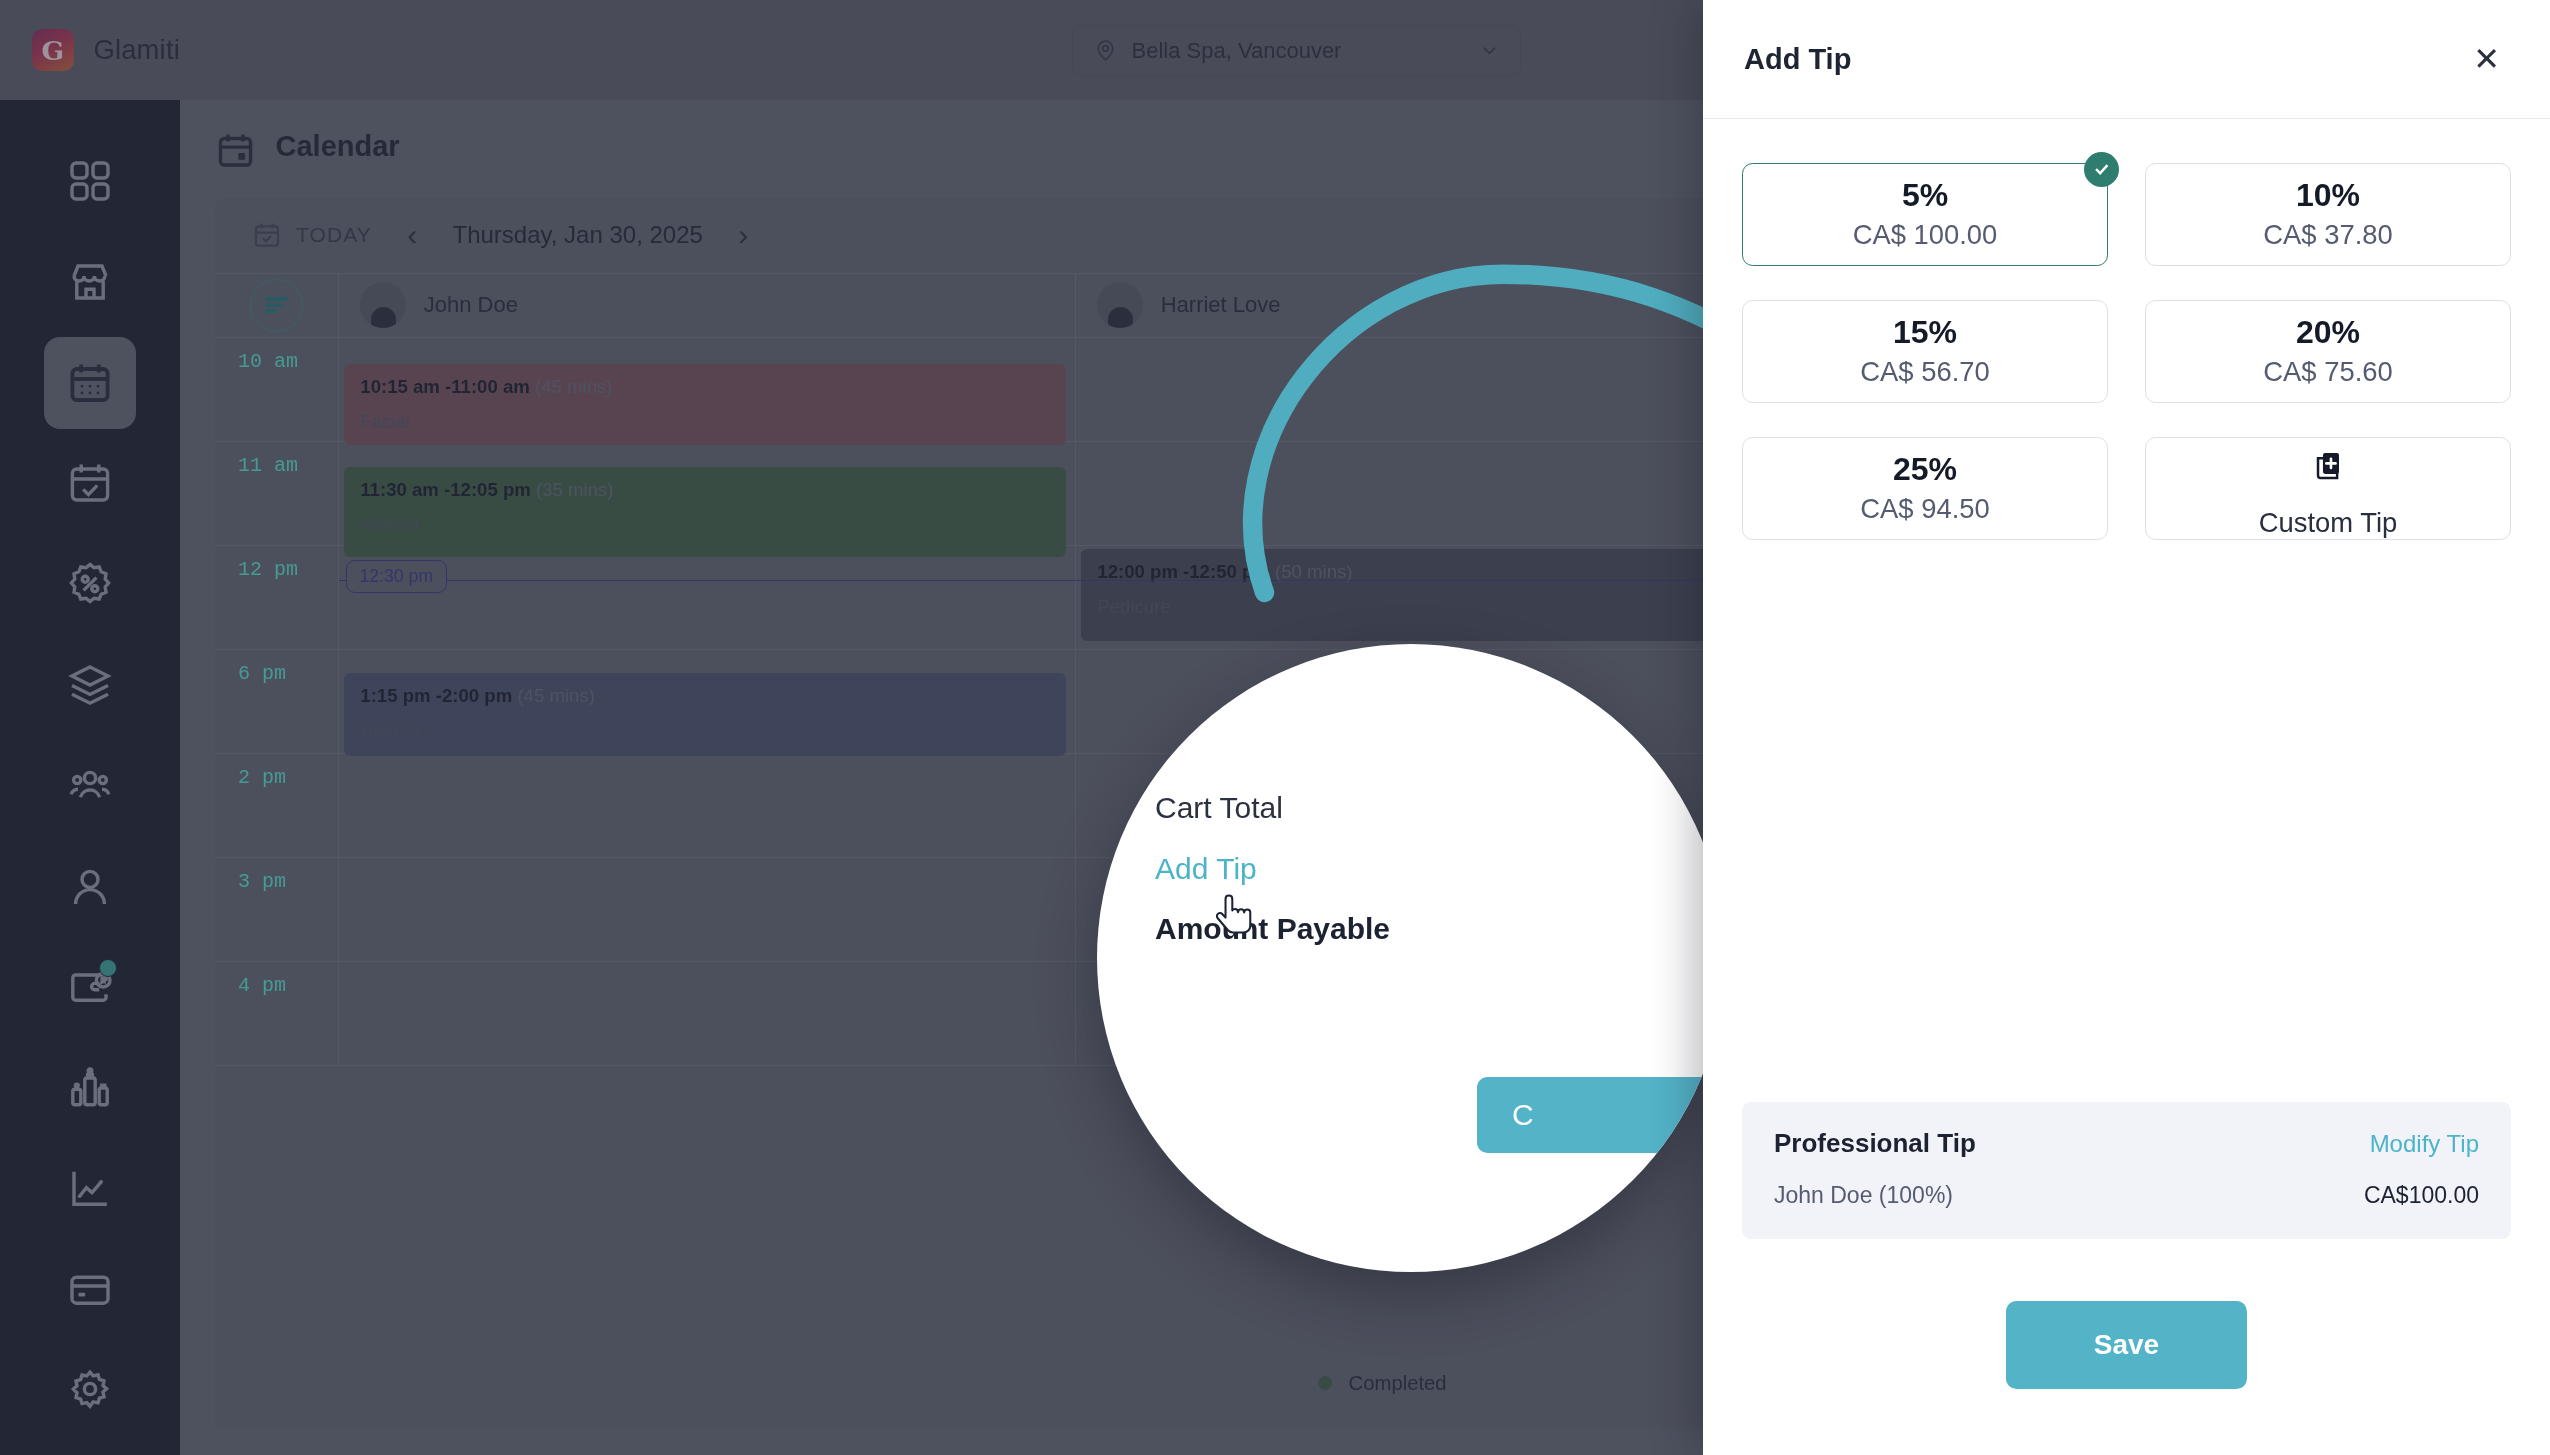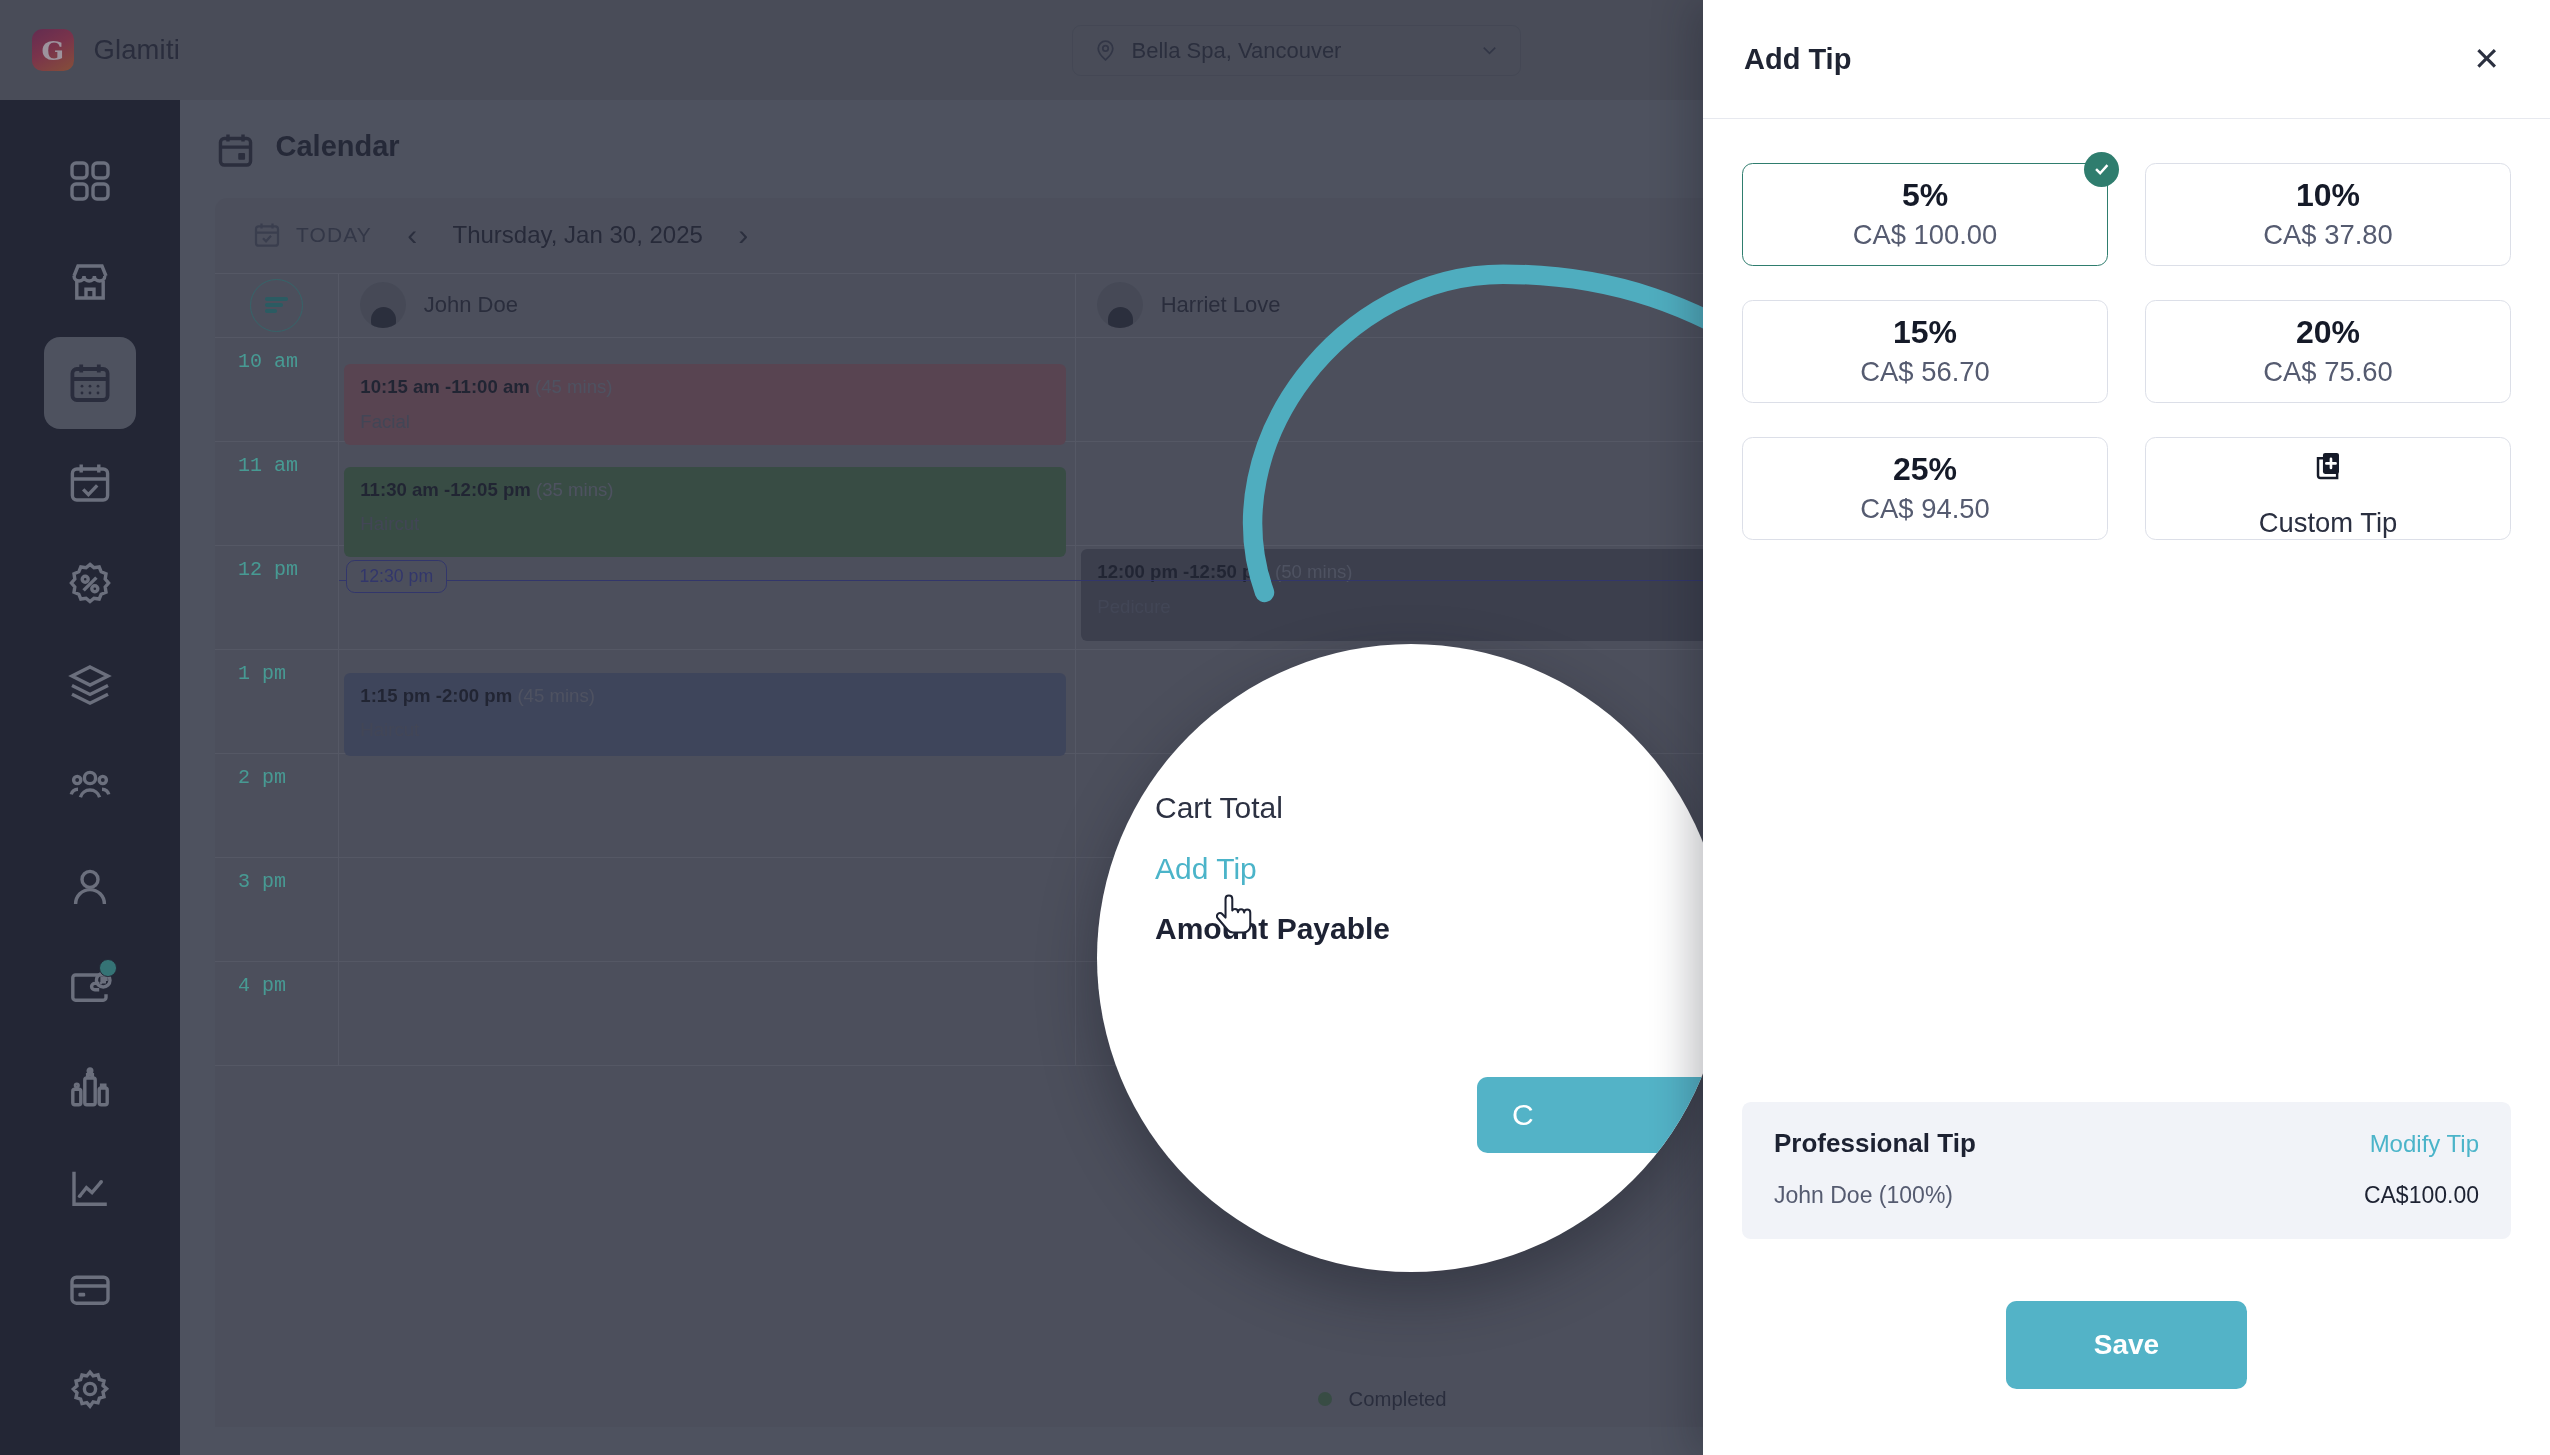--- a/index.html
+++ b/index.html
@@ -142,21 +142,21 @@
     position:absolute; left:124px; right:0; height:0;
     border-top:1.8px solid #3a3f8f; z-index:3;
   }
   .now-pill {
     position:absolute; left:7px; top:-21px;
     border:1.3px solid #3a3f8f; border-radius:8.8px;
     padding:5.3px 12.4px; font-size:17.7px; color:#3a3f8f; background:#666a76;
   }
 
   .legend {
-    position:absolute; bottom:16px; left:0; right:0;
+    position:absolute; bottom:32px; left:0; right:0;
     display:flex; justify-content:center; gap:30px;
     font-size:20.3px; color:#2b3040;align-items:center;
   }
   .legend .dot { width:14px; height:14px; border-radius:50%; display:inline-block; margin-right:10.6px; }
 
   
   .magnifier {
     position:absolute;
     left:1097px; top:644px;
     width:628px; height:628px;
@@ -462,21 +462,21 @@
           <div class="slot">
             <div class="appt grey" style="top:3.5px;height:92px">
               <div class="line1"><span>12:00 pm -12:50 pm</span> <span class="mins">(50 mins)</span></div>
               <div class="line2">Pedicure</div>
             </div>
           </div>
           <div class="slot"></div>
         </div>
 
         <div class="grid-row">
-          <div class="time-cell">1 pm</div>
+          <div class="time-cell">6 pm</div>
           <div class="slot">
             <div class="appt blue" style="top:23px;height:83px">
               <div class="line1"><span>1:15 pm -2:00 pm</span> <span class="mins">(45 mins)</span></div>
               <div class="line2">Haircut</div>
             </div>
           </div>
           <div class="slot"></div>
           <div class="slot"></div>
         </div>
 

